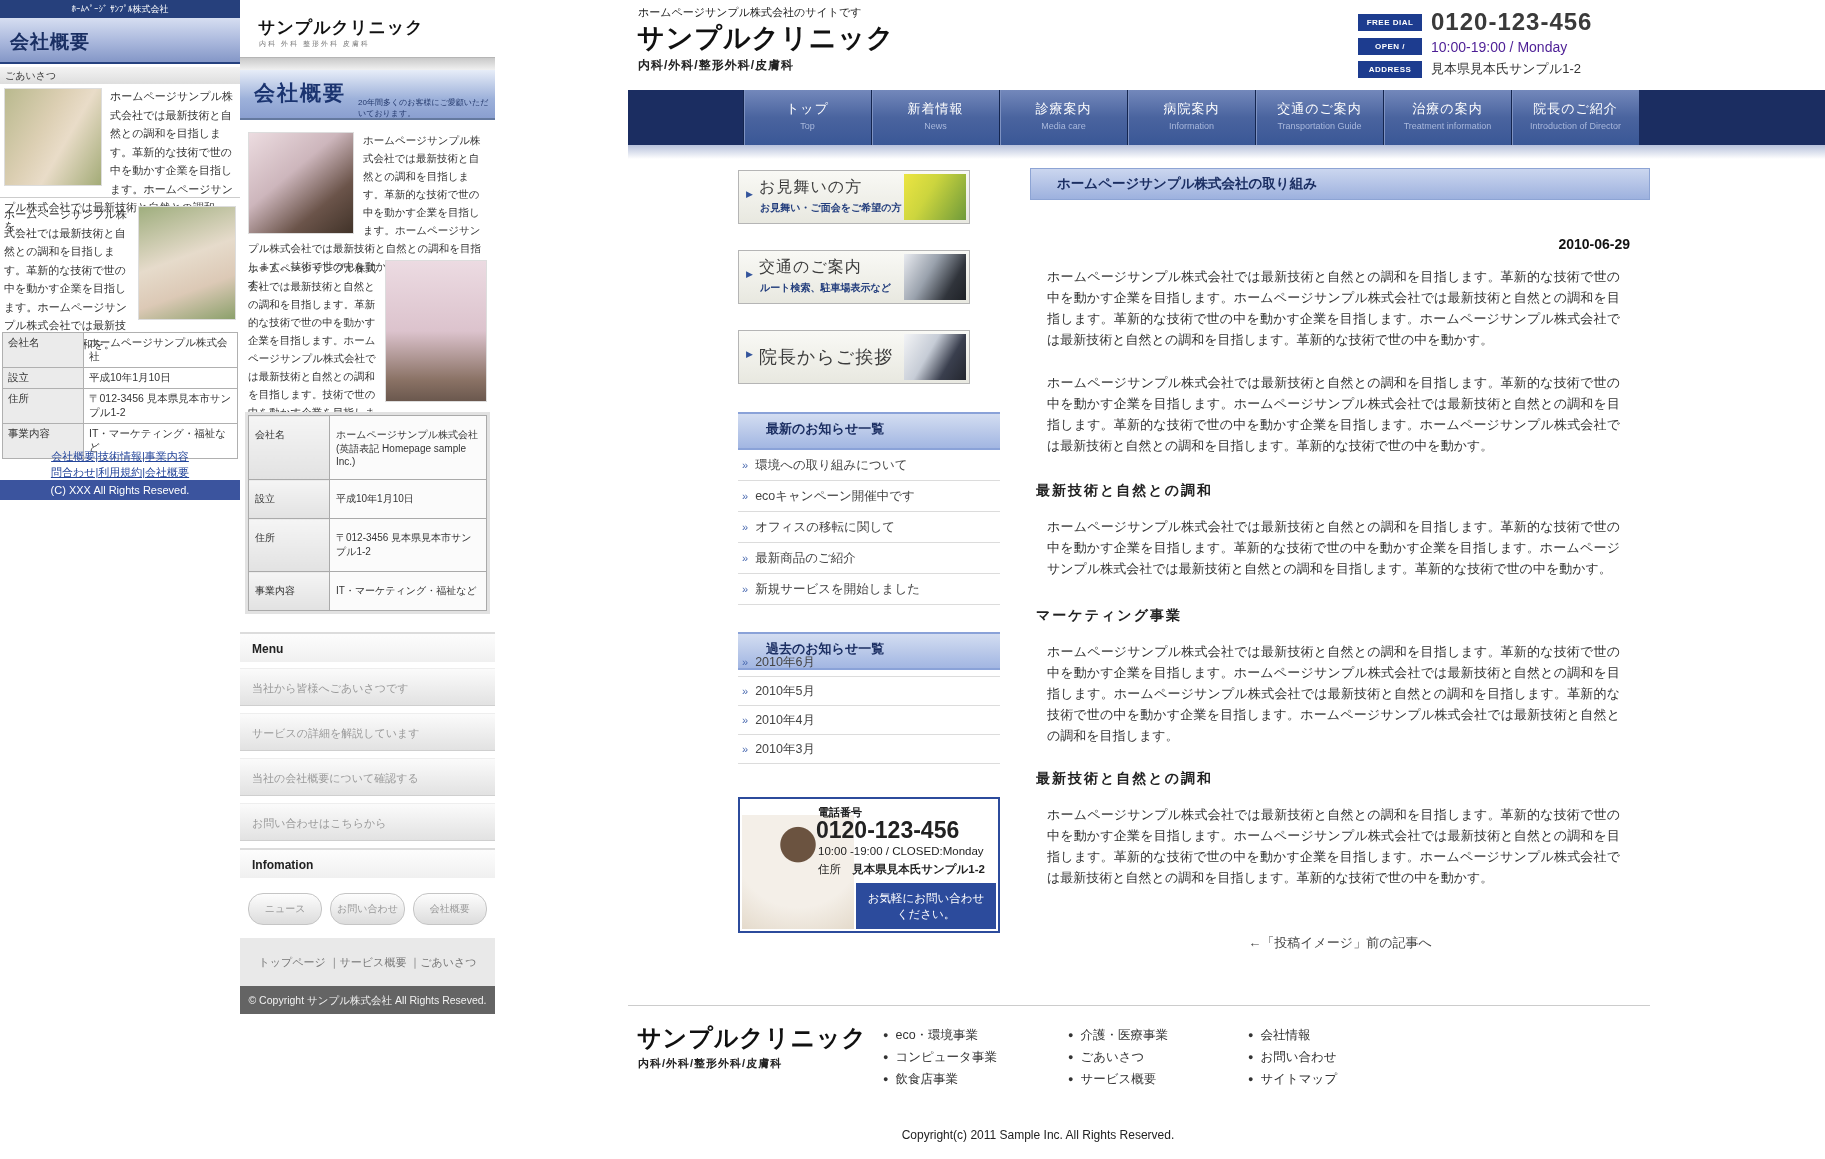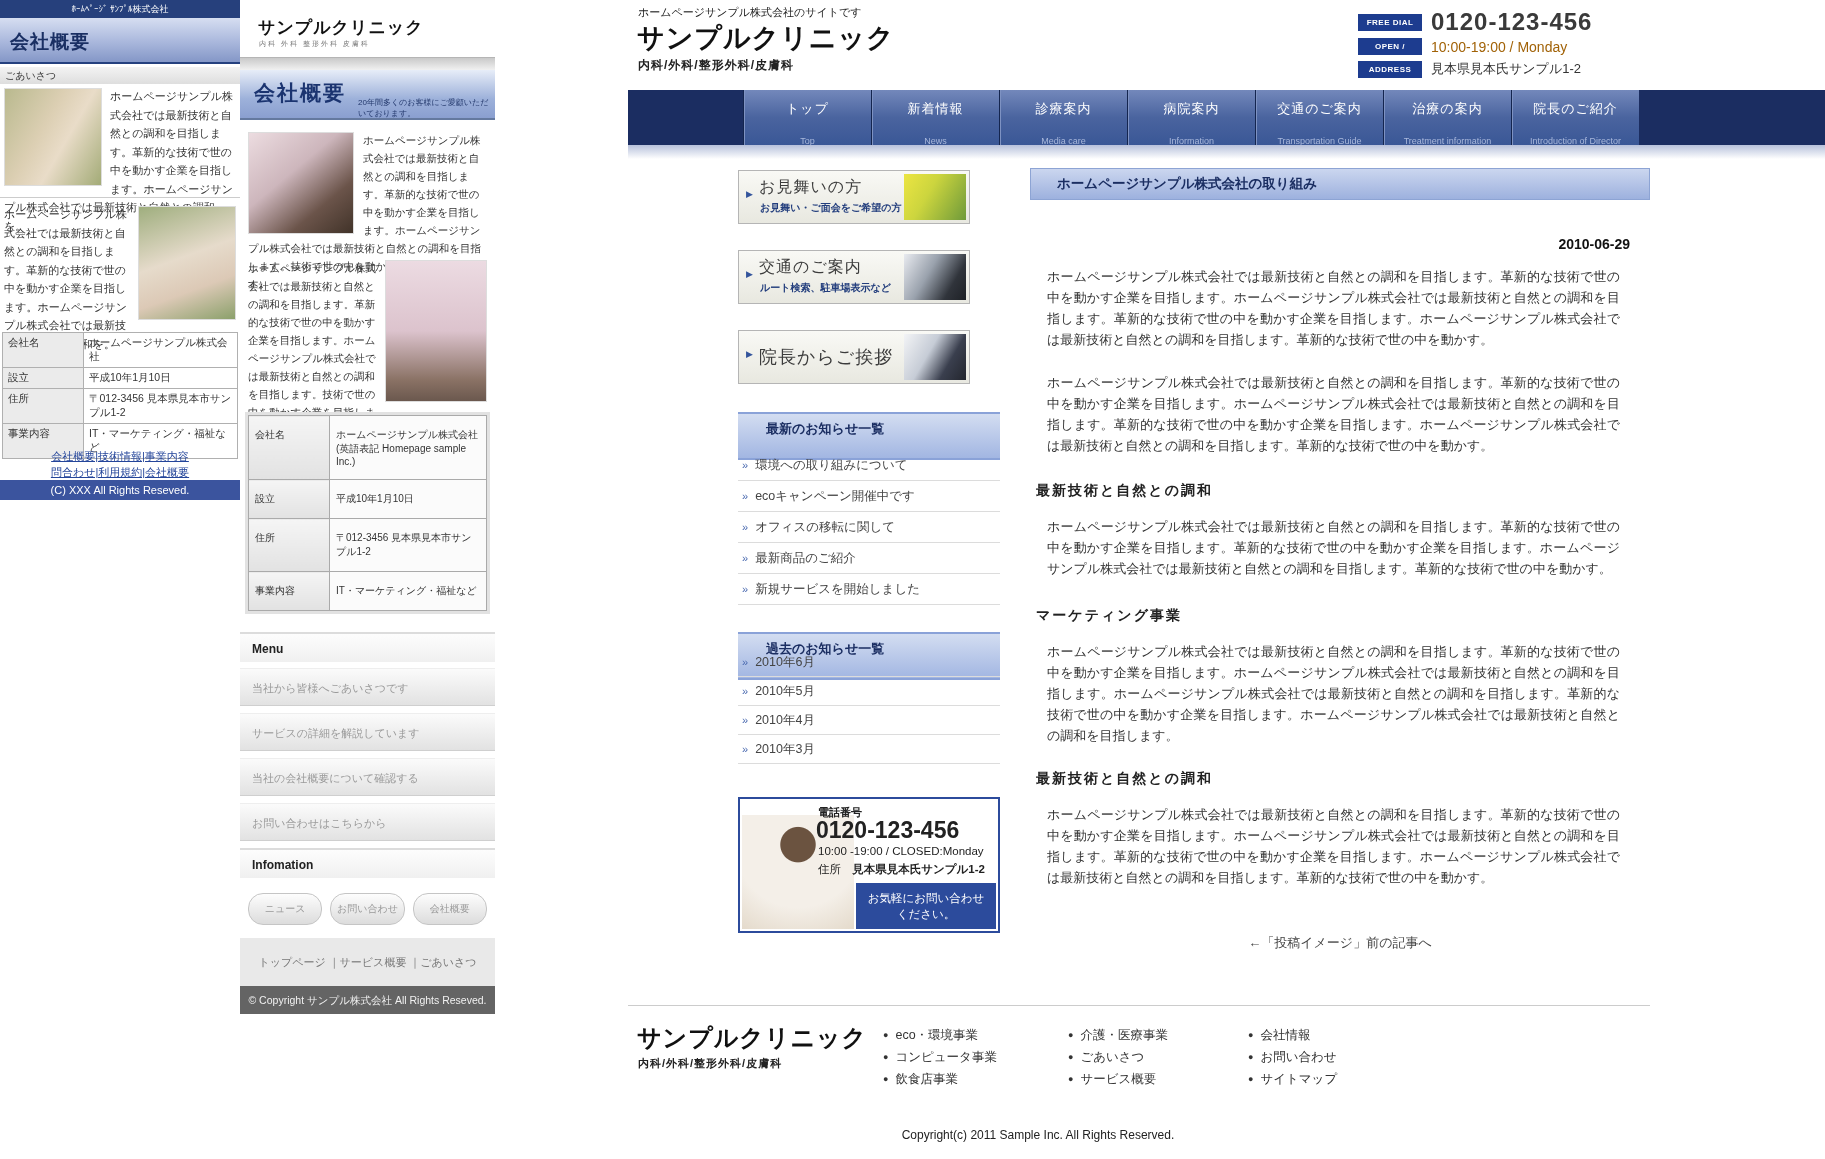--- a/index.html
+++ b/index.html
@@ -56,43 +56,43 @@
 
   
   .desktop{position:absolute;left:628px;top:0;width:1197px;height:1159px;background:#fff;}
   .d-tagline{position:absolute;left:10px;top:5px;font-size:11px;color:#222;}
   .d-logo{position:absolute;left:9px;top:20px;font-size:27px;font-weight:bold;color:#111;letter-spacing:1px;cursor:pointer;}
   .d-logo-sub{position:absolute;left:10px;top:57px;font-size:12px;font-weight:bold;color:#222;letter-spacing:1px;}
   .d-crow{position:absolute;left:730px;display:flex;align-items:center;}
   .d-crow1{top:8px;}.d-crow2{top:38px;}.d-crow3{top:60px;}
   .d-badge{display:inline-block;width:64px;height:17px;background:#1d3c8f;color:#fff;font-size:8px;font-weight:bold;text-align:center;line-height:17px;margin-right:9px;letter-spacing:0.5px;}
   .d-phone{font-size:24px;font-weight:bold;color:#3a3a3a;letter-spacing:1px;}
-  .d-hours{font-size:14px;color:#a16207;}
+  .d-hours{font-size:14px;color:#4c1d95;}
   .d-addr{font-size:13px;color:#333;}
   .d-nav{position:absolute;left:0;top:90px;width:100%;height:55px;background:#1b2d61;}
   .d-nav-item{position:absolute;top:0;height:55px;width:128px;text-align:center;color:#fff;cursor:pointer;
     background:linear-gradient(180deg,#7388bb,#4a649f 50%,#3a5796);
     border-left:1px solid #14254f;box-shadow:inset 1px 0 0 #7e92c2;box-sizing:border-box;}
   .d-nav-item:nth-child(1){left:115px;}.d-nav-item:nth-child(2){left:243px;}
   .d-nav-item:nth-child(3){left:371px;}.d-nav-item:nth-child(4){left:499px;}
   .d-nav-item:nth-child(5){left:627px;}.d-nav-item:nth-child(6){left:755px;}
   .d-nav-item:nth-child(7){left:883px;}
   .d-nav-label{padding-top:10px;font-size:13px;letter-spacing:1px;}
-  .d-nav-sub{margin-top:18px;font-size:9px;color:#a9b8dc;}
+  .d-nav-sub{margin-top:3px;font-size:9px;color:#a9b8dc;}
   .d-nav-strip{position:absolute;left:0;top:145px;width:100%;height:14px;background:linear-gradient(#b7c1db,#ffffff);}
 
   .banner{position:absolute;left:110px;width:230px;height:52px;border:1px solid #b5b5b5;background:linear-gradient(#f9f9f5,#e8e8e0);cursor:pointer;}
   .banner1{top:170px;}.banner2{top:250px;}.banner3{top:330px;}
   .bn-arrow{position:absolute;left:7px;top:18px;color:#33549c;font-size:9px;}
   .bn-title{position:absolute;left:20px;top:6px;font-size:16px;color:#3c3c3c;letter-spacing:1px;}
   .bn-sub{position:absolute;left:21px;top:30px;font-size:10px;font-weight:bold;color:#233e7d;}
   .banner3 .bn-title{top:14px;font-size:18px;}
   .bn-img{position:absolute;top:3px;right:3px;bottom:3px;width:62px;}
 
-  .sidehead{position:absolute;left:110px;width:262px;height:48px;background:linear-gradient(#d3ddf1,#a2b6e2);border-top:2px solid #8aa2d8;border-bottom:2px solid #8aa2d8;font-size:13px;font-weight:bold;color:#1b2e62;line-height:30px;padding-left:28px;box-sizing:border-box;}
+  .sidehead{position:absolute;left:110px;width:262px;height:38px;background:linear-gradient(#d3ddf1,#a2b6e2);border-top:2px solid #8aa2d8;border-bottom:2px solid #8aa2d8;font-size:13px;font-weight:bold;color:#1b2e62;line-height:30px;padding-left:28px;box-sizing:border-box;}
   .sh-news{top:412px;}.sh-arch{top:632px;}
   .newslist{position:absolute;left:110px;top:450px;width:262px;}
   .archlist{position:absolute;left:110px;top:648px;width:262px;}
   .news-item{height:30px;border-bottom:1px solid #dcdcdc;font-size:12.5px;color:#444;line-height:30px;padding-left:4px;cursor:pointer;}
   .arch-item{height:28px;border-bottom:1px solid #dcdcdc;font-size:12.5px;color:#444;line-height:28px;padding-left:4px;cursor:pointer;}
   .nw-arrow{color:#4a6ab0;margin-right:7px;font-size:11px;}
 
   .phonebox{position:absolute;left:110px;top:797px;width:262px;height:136px;border:2px solid #2c4b9c;box-sizing:border-box;background:#fff;}
   .pb-img{position:absolute;left:2px;bottom:2px;width:112px;height:114px;}
   .pb-label{position:absolute;left:78px;top:6px;font-size:11px;font-weight:bold;color:#222;}

